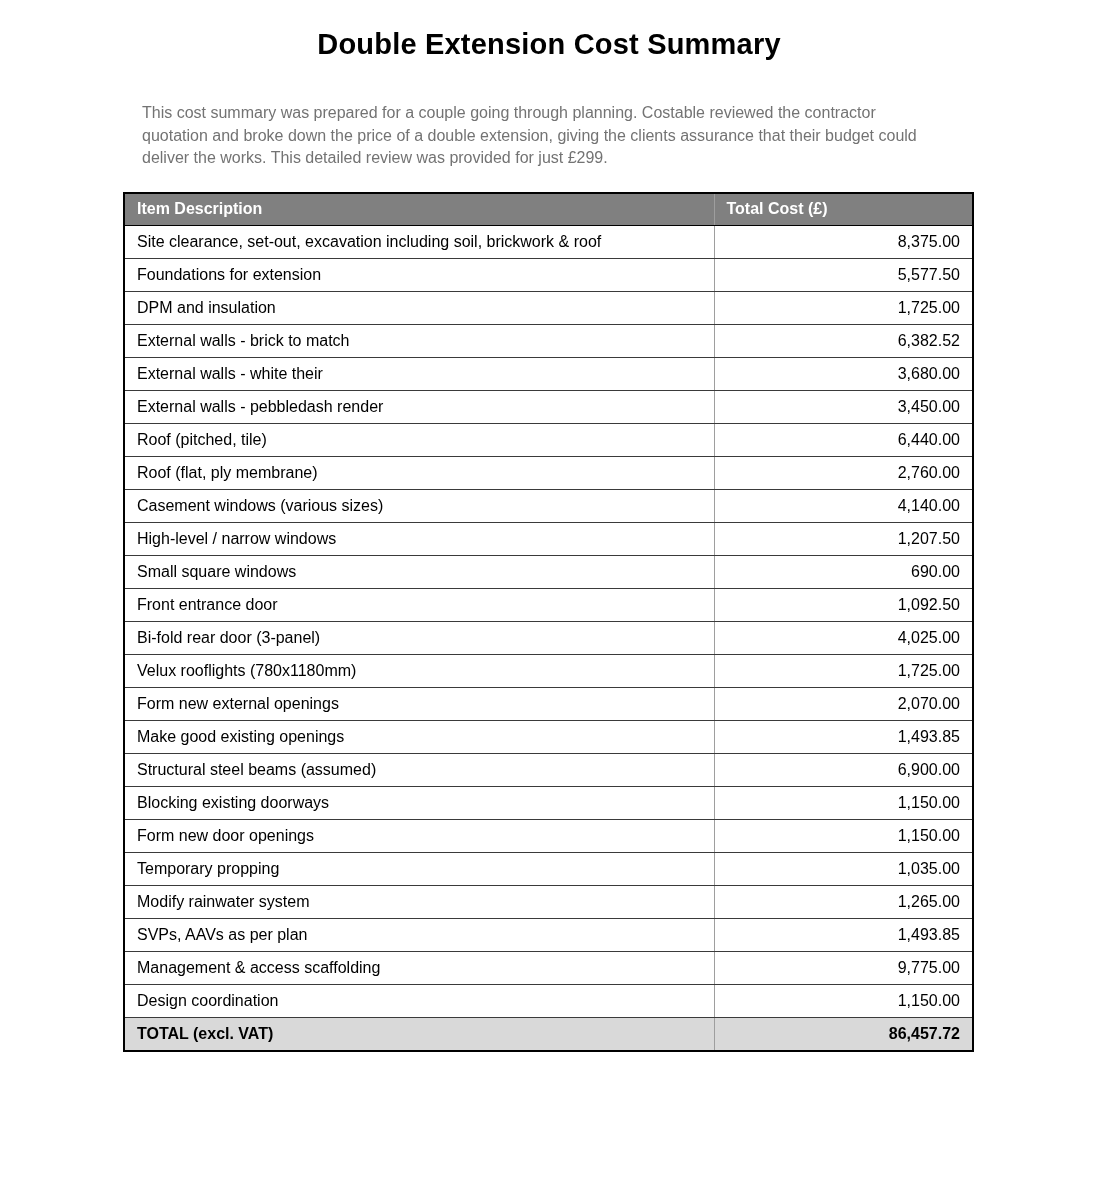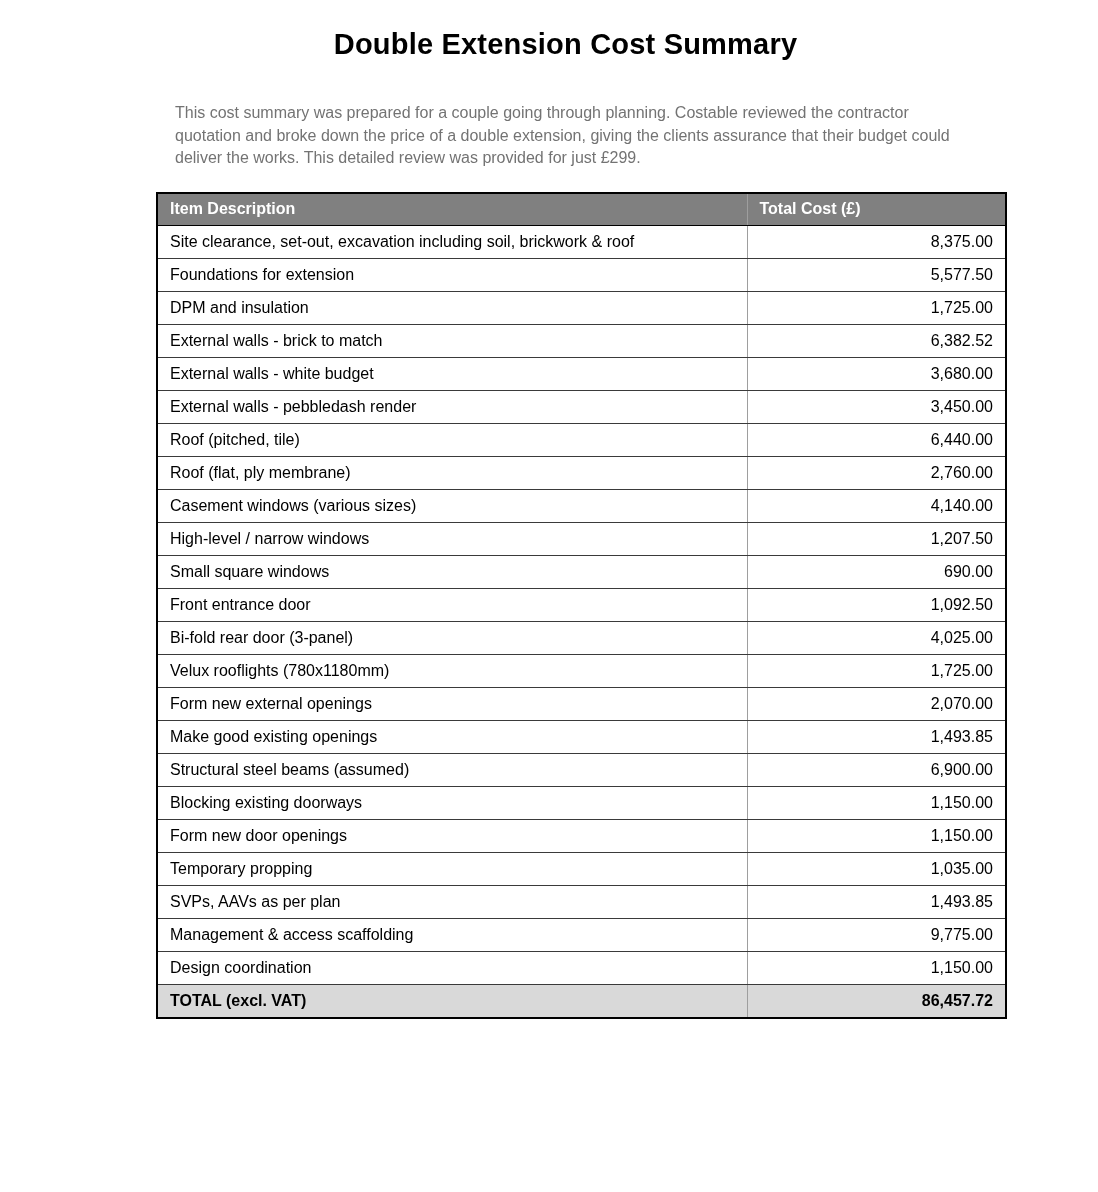--- a/index.html
+++ b/index.html
@@ -9,21 +9,20 @@
     background: #ffffff;
     width: 1098px;
     font-family: "Liberation Sans", "DejaVu Sans", sans-serif;
     color: #000000;
   }
   .page {
     width: 1098px;
     height: 1192px;
     background: #ffffff;
     overflow: hidden;
-    padding-left: 33px;
   }
   .doc-title {
     margin: 28px 0 0 0;
     font-size: 29px;
     font-weight: bold;
     text-align: center;
     letter-spacing: 0.2px;
     color: #000000;
   }
   .intro {
@@ -101,21 +100,21 @@
         </tr>
         <tr>
           <td>DPM and insulation</td>
           <td class="num">1,725.00</td>
         </tr>
         <tr>
           <td>External walls - brick to match</td>
           <td class="num">6,382.52</td>
         </tr>
         <tr>
-          <td>External walls - white budget</td>
+          <td>External walls - white their</td>
           <td class="num">3,680.00</td>
         </tr>
         <tr>
           <td>External walls - pebbledash render</td>
           <td class="num">3,450.00</td>
         </tr>
         <tr>
           <td>Roof (pitched, tile)</td>
           <td class="num">6,440.00</td>
         </tr>
@@ -163,20 +162,24 @@
           <td>Blocking existing doorways</td>
           <td class="num">1,150.00</td>
         </tr>
         <tr>
           <td>Form new door openings</td>
           <td class="num">1,150.00</td>
         </tr>
         <tr>
           <td>Temporary propping</td>
           <td class="num">1,035.00</td>
+        </tr>
+        <tr>
+          <td>Modify rainwater system</td>
+          <td class="num">1,265.00</td>
         </tr>
         <tr>
           <td>SVPs, AAVs as per plan</td>
           <td class="num">1,493.85</td>
         </tr>
         <tr>
           <td>Management &amp; access scaffolding</td>
           <td class="num">9,775.00</td>
         </tr>
         <tr>

